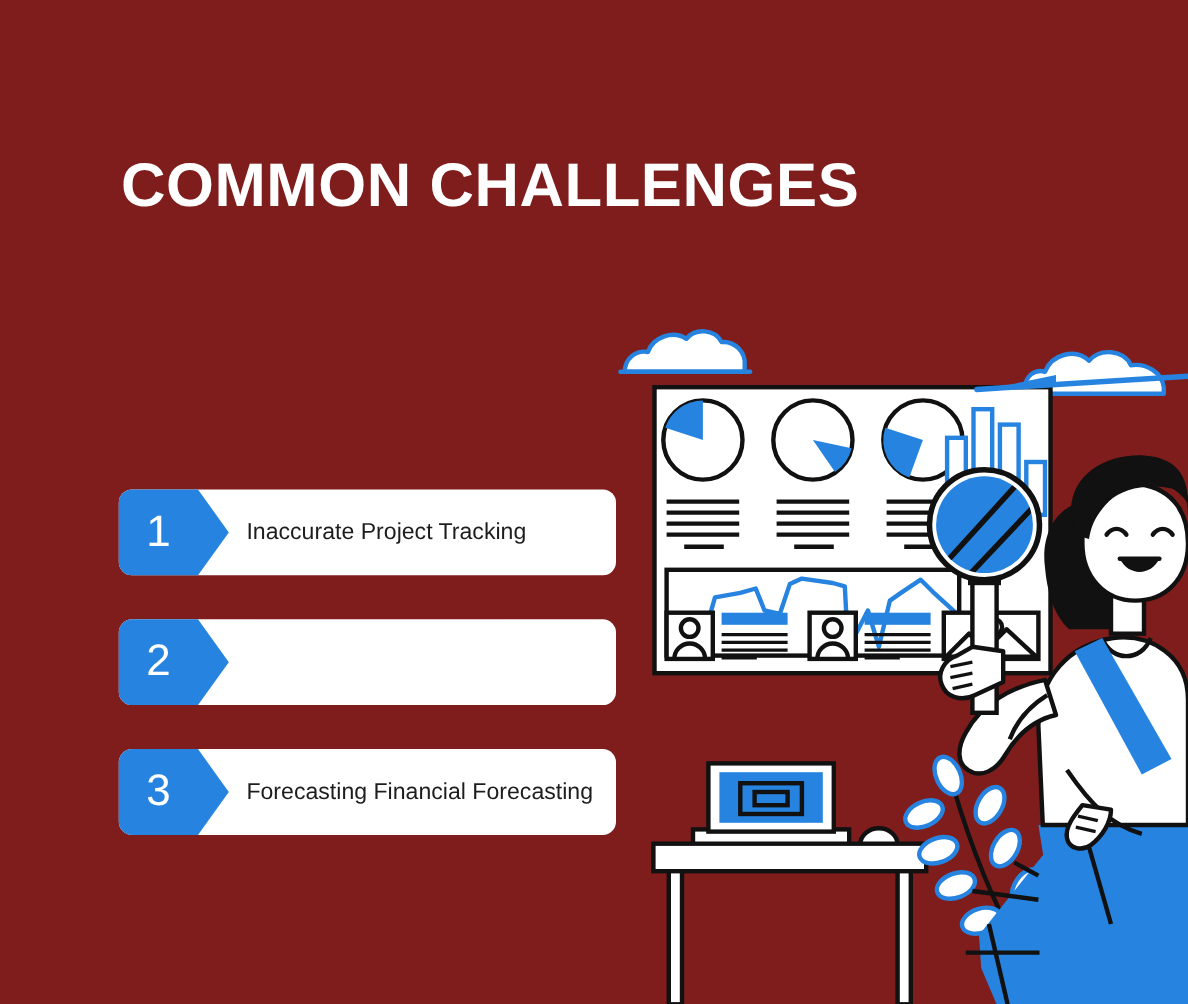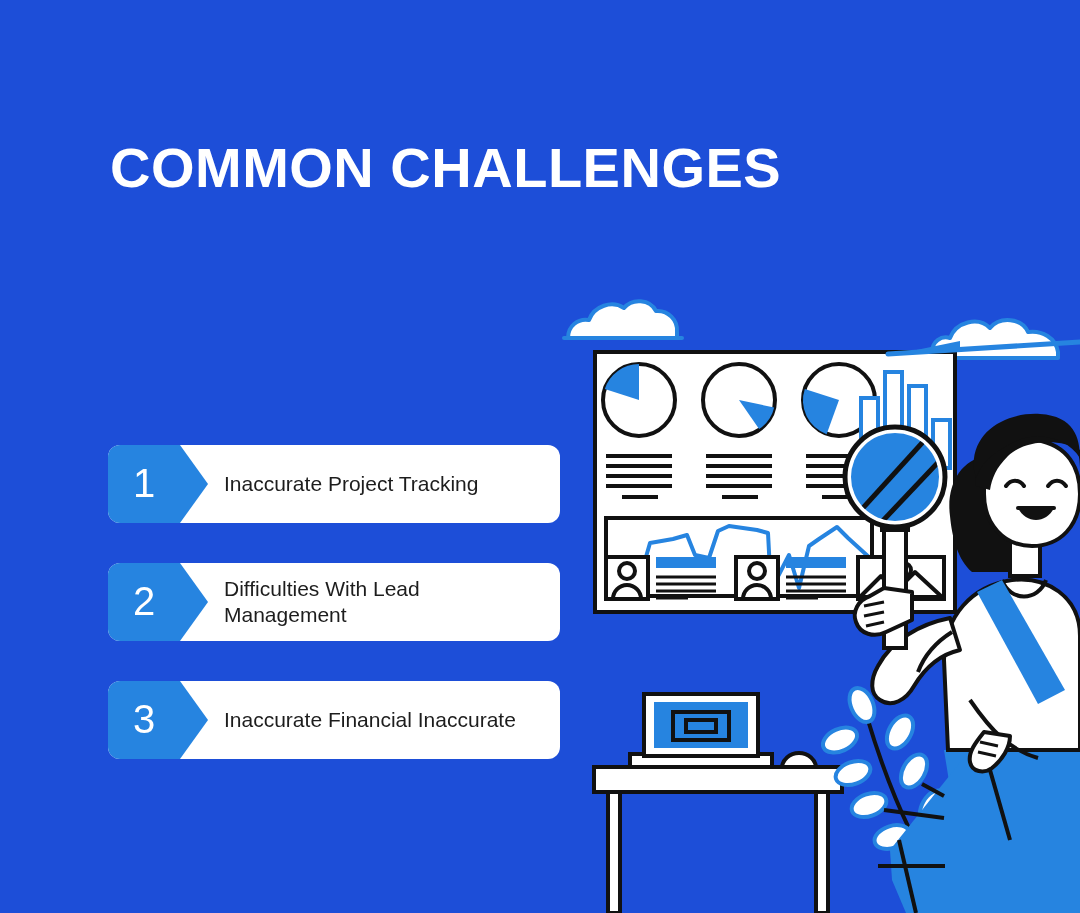--- a/index.html
+++ b/index.html
@@ -11,21 +11,21 @@
     height: 913px;
     background: #fb7919;
     font-family: "Liberation Sans", sans-serif;
     overflow: hidden;
     position: relative;
   }
   #stage {
     position: relative;
     width: 1080px;
     height: 913px;
-    background: #1d4ed8;
+    background: #7f1d1d;
     overflow: hidden;
   }
 
   
   #title-block {
     position: absolute;
     left: 110px;
     top: 136px;
     width: 820px;
   }
@@ -126,28 +126,27 @@
       <div class="badge">
         <span class="badge-num">1</span>
       </div>
       <div class="list-text">Inaccurate Project Tracking</div>
     </div>
 
     <div class="list-item">
       <div class="badge">
         <span class="badge-num">2</span>
       </div>
-      <div class="list-text">Difficulties With Lead Management</div>
     </div>
 
     <div class="list-item">
       <div class="badge">
         <span class="badge-num">3</span>
       </div>
-      <div class="list-text">Inaccurate Financial Inaccurate</div>
+      <div class="list-text">Forecasting Financial Forecasting</div>
     </div>
 
   </div>
 
   <div id="illustration">
     <svg width="540" height="633" viewBox="0 0 540 633" xmlns="http://www.w3.org/2000/svg">
 
       <defs>
         <clipPath id="clip-stage">
           <rect x="0" y="0" width="540" height="633"></rect>

